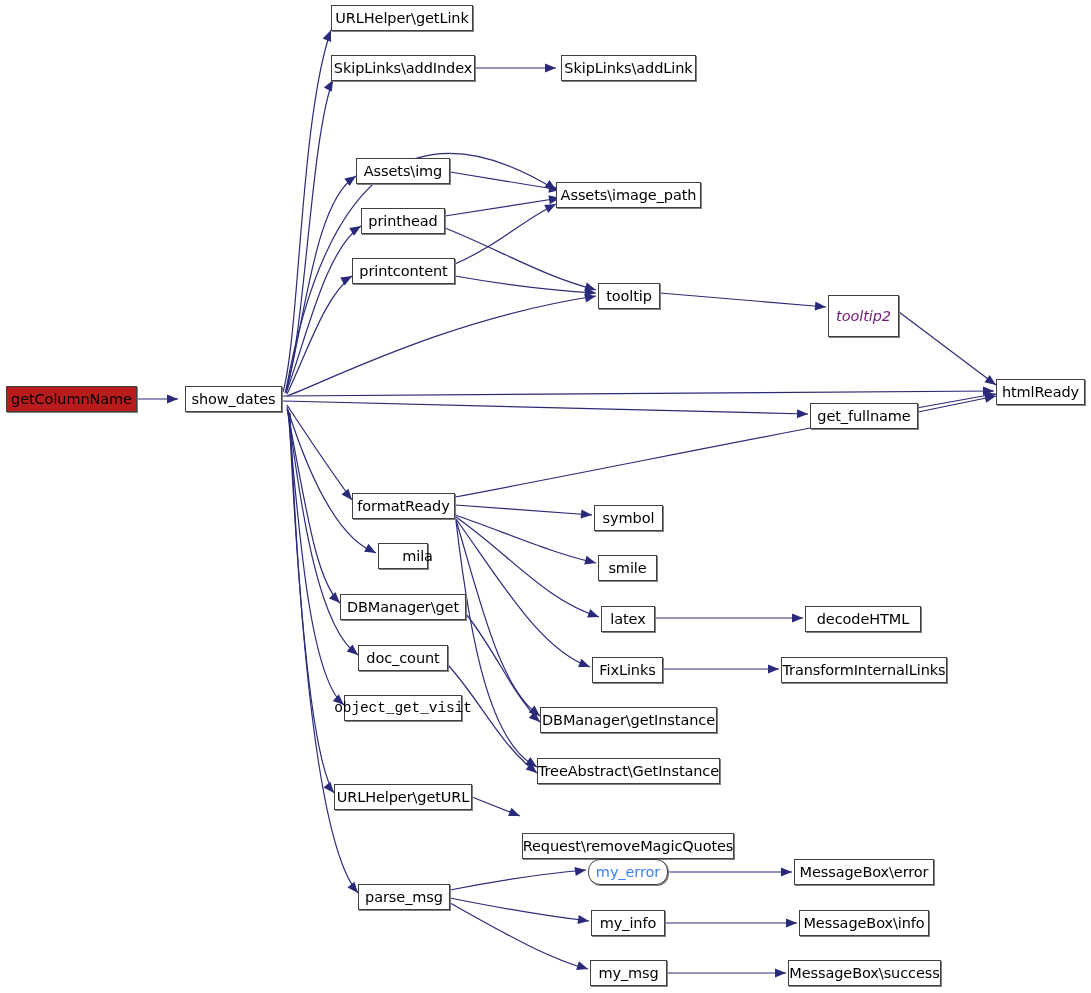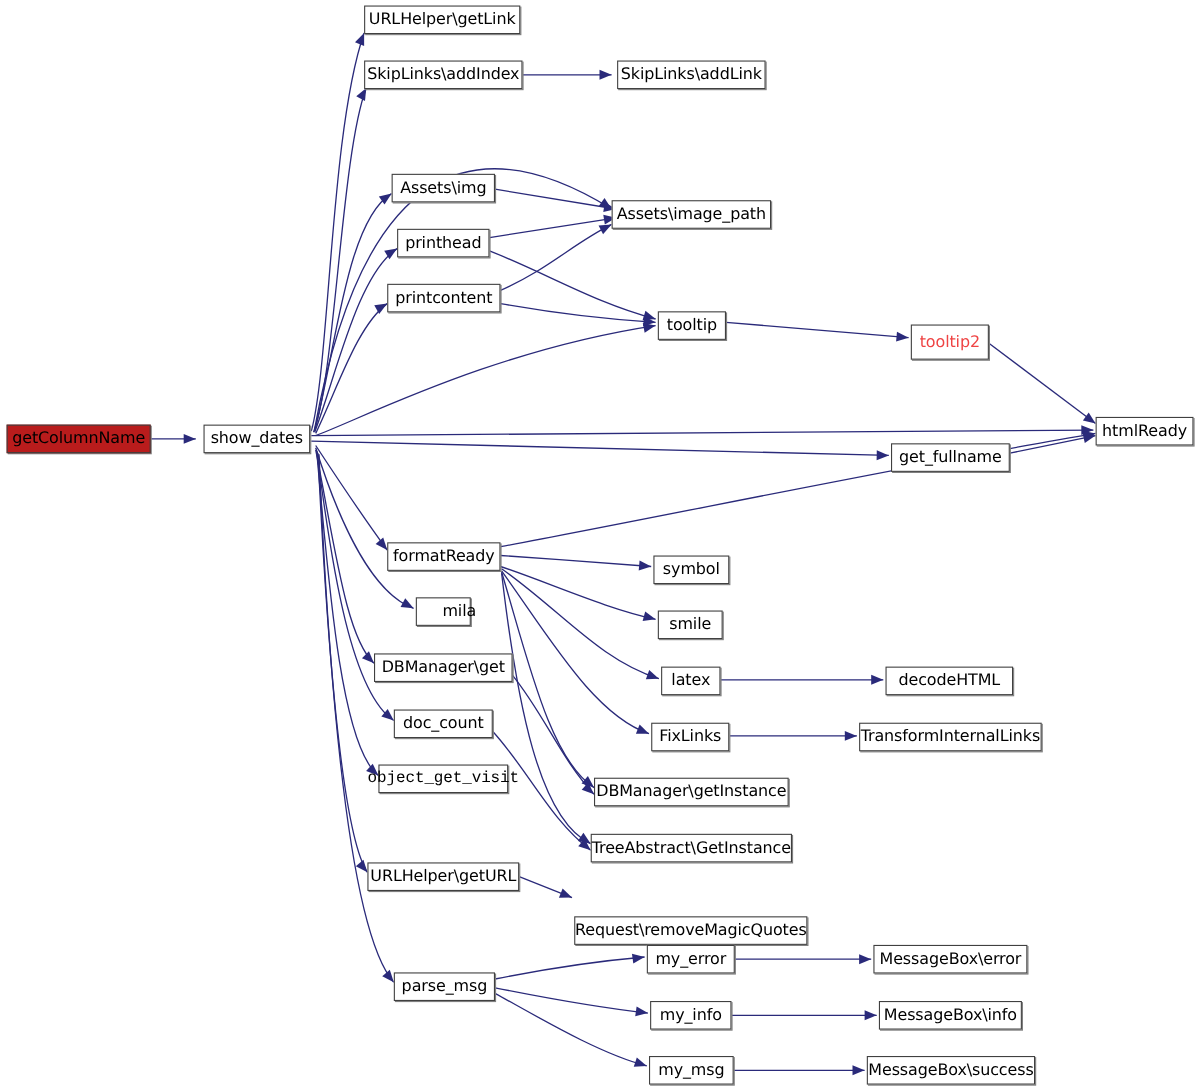--- a/index.html
+++ b/index.html
@@ -161,21 +161,21 @@
       </div>
       <div class="node" style="left: 352px; top: 258px; width: 103px; height: 26px; border-color: rgb(64, 64, 64); background: rgb(255, 255, 255); color: rgb(0, 0, 0);">
         <span>printcontent</span>
       </div>
       <div class="node" style="left: 556px; top: 182px; width: 145px; height: 26px; border-color: rgb(64, 64, 64); background: rgb(255, 255, 255); color: rgb(0, 0, 0);">
         <span>Assets\image_path</span>
       </div>
       <div class="node" style="left: 598px; top: 283px; width: 62px; height: 26px; border-color: rgb(64, 64, 64); background: rgb(255, 255, 255); color: rgb(0, 0, 0);">
         <span>tooltip</span>
       </div>
-      <div class="node" style="left: 828px; top: 295px; width: 71px; height: 32px; border-color: rgb(64, 64, 64); background: rgb(255, 255, 255); color: #ef4444;">
+      <div class="node" style="left: 828px; top: 295px; width: 71px; height: 42px; border-color: rgb(64, 64, 64); background: rgb(255, 255, 255); color: #701a75; font-style: italic;">
         <span>tooltip2</span>
       </div>
       <div class="node" style="left: 996px; top: 379px; width: 89px; height: 26px; border-color: rgb(64, 64, 64); background: rgb(255, 255, 255); color: rgb(0, 0, 0);">
         <span>htmlReady</span>
       </div>
       <div class="node" style="left: 810px; top: 403px; width: 108px; height: 26px; border-color: rgb(64, 64, 64); background: rgb(255, 255, 255); color: rgb(0, 0, 0);">
         <span>get_fullname</span>
       </div>
       <div class="node" style="left: 352px; top: 493px; width: 103px; height: 26px; border-color: rgb(64, 64, 64); background: rgb(255, 255, 255); color: rgb(0, 0, 0);">
         <span>formatReady</span>
@@ -218,21 +218,21 @@
       </div>
       <div class="node" style="left: 334px; top: 784px; width: 138px; height: 26px; border-color: rgb(64, 64, 64); background: rgb(255, 255, 255); color: rgb(0, 0, 0);">
         <span>URLHelper\getURL</span>
       </div>
       <div class="node" style="left: 522px; top: 809px; width: 212px; height: 26px; border-color: rgb(64, 64, 64); background: rgb(255, 255, 255); color: rgb(0, 0, 0); margin-top: 24px;">
         <span>Request\removeMagicQuotes</span>
       </div>
       <div class="node" style="left: 358px; top: 884px; width: 92px; height: 26px; border-color: rgb(64, 64, 64); background: rgb(255, 255, 255); color: rgb(0, 0, 0);">
         <span>parse_msg</span>
       </div>
-      <div class="node" style="left: 588px; top: 859px; width: 80px; height: 26px; border-color: rgb(64, 64, 64); background: rgb(255, 255, 255); color: #000000;">
+      <div class="node" style="left: 588px; top: 859px; width: 80px; height: 26px; border-color: rgb(64, 64, 64); background: rgb(255, 255, 255); color: #3b82f6; border-radius: 12px;">
         <span>my_error</span>
       </div>
       <div class="node" style="left: 794px; top: 859px; width: 140px; height: 26px; border-color: rgb(64, 64, 64); background: rgb(255, 255, 255); color: rgb(0, 0, 0);">
         <span>MessageBox\error</span>
       </div>
       <div class="node" style="left: 591px; top: 910px; width: 74px; height: 26px; border-color: rgb(64, 64, 64); background: rgb(255, 255, 255); color: rgb(0, 0, 0);">
         <span>my_info</span>
       </div>
       <div class="node" style="left: 799px; top: 910px; width: 130px; height: 26px; border-color: rgb(64, 64, 64); background: rgb(255, 255, 255); color: rgb(0, 0, 0);">
         <span>MessageBox\info</span>

